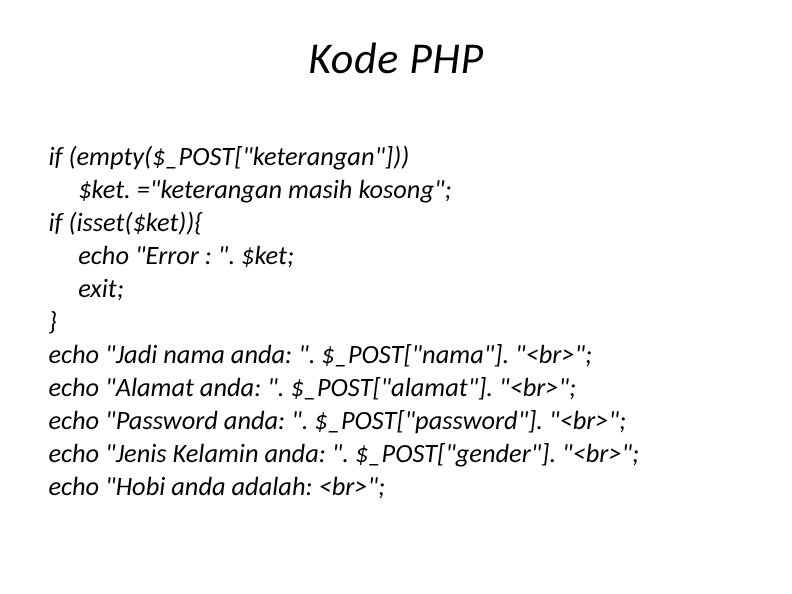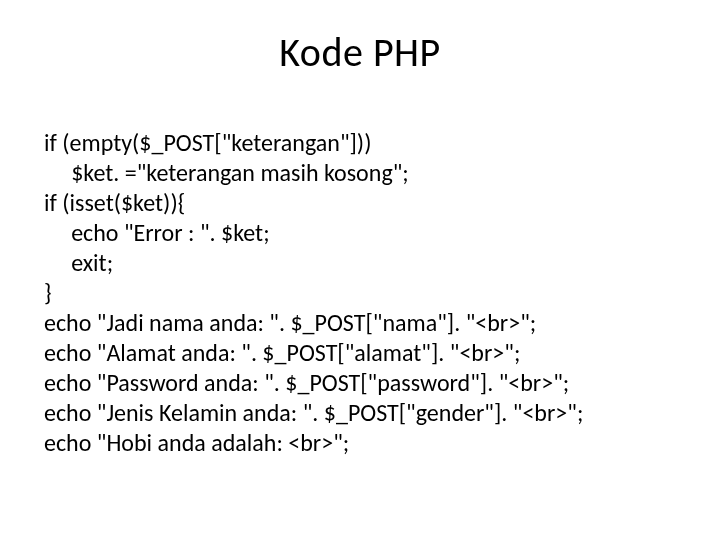--- a/index.html
+++ b/index.html
@@ -9,20 +9,21 @@
     height: 540px;
     background: #ffffff;
     font-family: Calibri, "Segoe UI", Arial, sans-serif;
     color: #000000;
   }
   .slide {
     width: 720px;
     height: 540px;
     position: relative;
     box-sizing: border-box;
+    font-style: italic;
   }
   .title {
     position: absolute;
     top: 28px;
     left: 0;
     width: 100%;
     text-align: center;
     font-size: 40px;
     font-weight: 400;
     letter-spacing: 0.5px;

